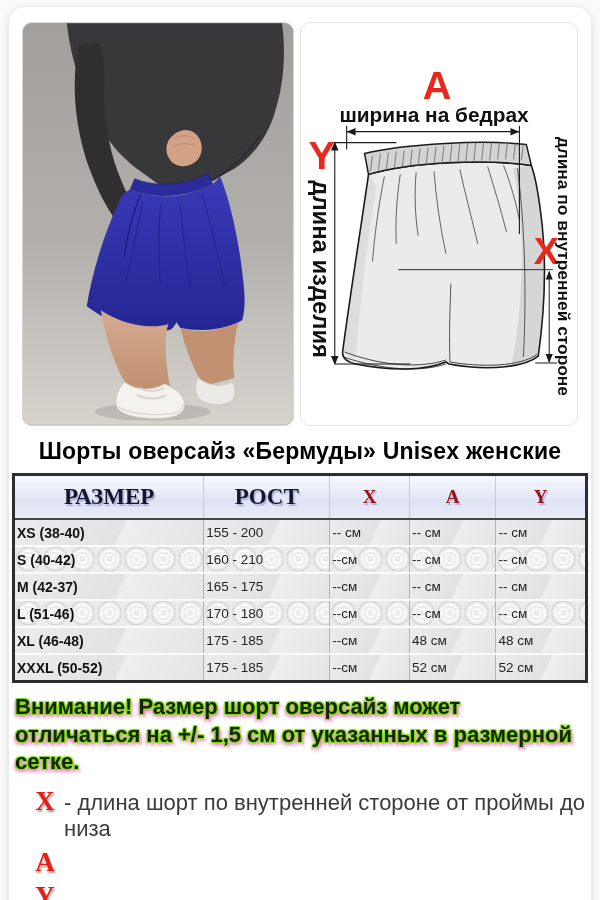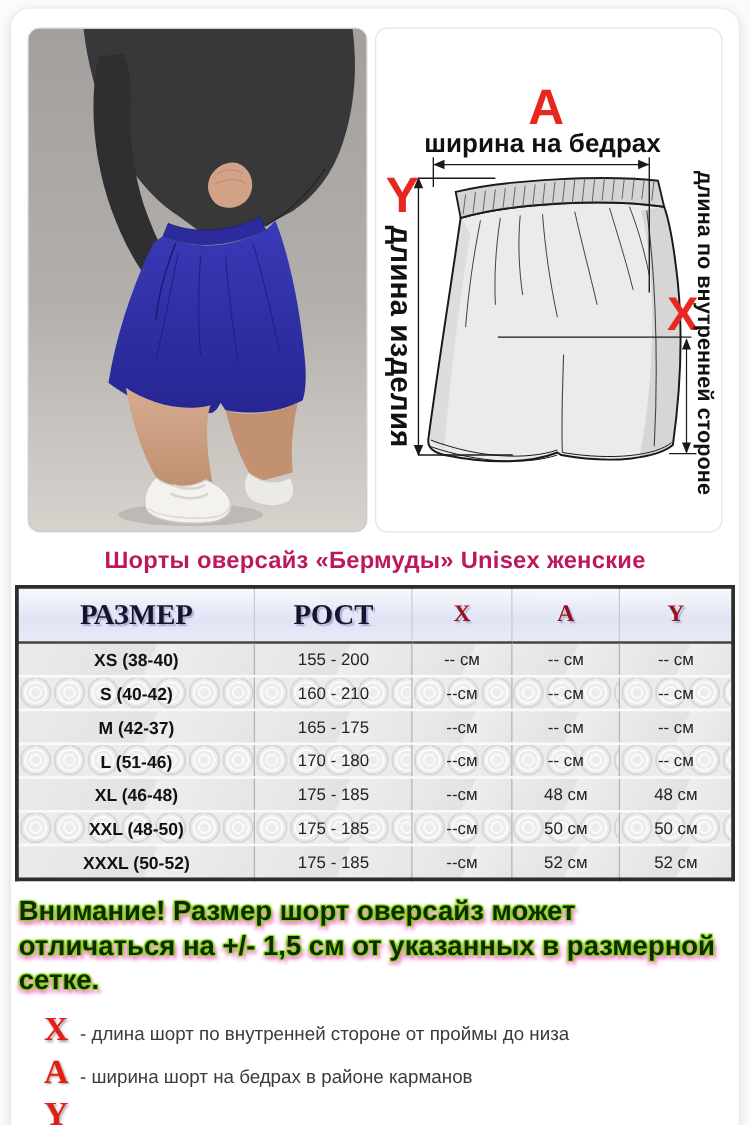--- a/index.html
+++ b/index.html
@@ -17,36 +17,36 @@
   .panels{display:flex;gap:6px;margin:0 10px;height:404px;}
   .photo-panel{
     width:270px;flex:none;border:1px solid #d6d6d6;border-radius:10px;
     overflow:hidden;background:#aaa8a5;
   }
   .diagram-panel{
     flex:1;border:1px solid #e5e5e5;border-radius:10px;background:#fff;overflow:hidden;
   }
   .panels svg{display:block;width:100%;height:100%;}
   .title{
-    margin:12px 0 8px;text-align:center;font-size:19px;font-weight:bold;
-    color:#be185d;letter-spacing:.2px;
+    margin:12px 0 8px;text-align:center;font-size:23px;font-weight:bold;
+    color:#000000;letter-spacing:.2px;
   }
   table.size-table{
     width:100%;border-collapse:collapse;border:3px solid #2d2d2d;table-layout:fixed;
   }
   .size-table thead th{
     background:linear-gradient(180deg,#f7f8fd 0%,#dfe3f4 60%,#e9ecf7 100%);
     font-family:"Liberation Serif", serif;font-weight:bold;font-size:23px;color:#15152e;
     padding:8px 2px;border-bottom:2px solid #454545;
     text-shadow:1.5px 1.5px 1px rgba(130,140,190,.6);
   }
   .size-table thead th.red{color:#991116;font-size:19px;}
   .size-table th + th{border-left:1px solid #c6c9d8;}
   .size-table tbody td{
-    font-size:13.5px;color:#242424;text-align:center;padding:4px 2px;height:17px;
+    font-size:13.5px;color:#242424;padding:4px 2px;height:17px;
   }
   .size-table tbody td:first-child{font-weight:bold;font-size:14px;color:#111;}
   .size-table tbody td + td{border-left:1px solid #b3b3b3;}
   .size-table tbody tr + tr td{border-top:2px solid #fafafa;margin-top:12px;}
   tr.plain td{
     background:linear-gradient(115deg,#ebebeb 0%,#e2e2e2 55%,#eeeeee 56%,#e5e5e5 100%);
   }
   tr.ornate td{
     background-color:#ececec;
     background-image:radial-gradient(circle at 13px 12px,
@@ -63,21 +63,21 @@
       -1px  1px 1px #84dc1a, 1px  1px 1px #84dc1a,
       2.5px 3px 3px rgba(249,120,210,.95), -2px 3px 3px rgba(249,120,210,.75);
   }
   .legend{margin:12px 0 2px 21px;}
   .legend-item{display:flex;align-items:baseline;margin-bottom:7px;}
   .legend-letter{
     font-family:"Liberation Serif", serif;font-weight:bold;font-size:27px;
     color:#e51d14;line-height:1;margin-right:7px;width:24px;text-align:center;flex:none;
     text-shadow:1px 1.5px 2px rgba(0,0,0,.4);
   }
-  .legend-desc{font-size:15px;color:#3b3b3b;}
+  .legend-desc{font-size:22px;color:#3b3b3b;}
   .dg-text{font-family:"Liberation Sans",sans-serif;font-weight:bold;}
 </style>
 </head>
 <body>
 
 <div class="card">
 
   <div class="panels">
 
     <div class="photo-panel">
@@ -220,46 +220,38 @@
         <td>-- см</td>
         <td>-- см</td>
       </tr>
       <tr class="plain">
         <td>XL (46-48)</td>
         <td>175 - 185</td>
         <td>--см</td>
         <td>48 см</td>
         <td>48 см</td>
       </tr>
-      <tr class="ornate">
-        <td>XXL (48-50)</td>
-        <td>175 - 185</td>
-        <td>--см</td>
-        <td>50 см</td>
-        <td>50 см</td>
-      </tr>
       <tr class="plain">
         <td>XXXL (50-52)</td>
         <td>175 - 185</td>
         <td>--см</td>
         <td>52 см</td>
         <td>52 см</td>
       </tr>
     </tbody>
   </table>
 
   <div class="warning">Внимание! Размер шорт оверсайз может отличаться на +/- 1,5 см от указанных в размерной сетке.</div>
 
   <div class="legend">
     <div class="legend-item">
       <span class="legend-letter">X</span>
       <span class="legend-desc">- длина шорт по внутренней стороне от проймы до низа</span>
     </div>
     <div class="legend-item">
       <span class="legend-letter">A</span>
-      <span class="legend-desc">- ширина шорт на бедрах в районе карманов</span>
     </div>
     <div class="legend-item">
       <span class="legend-letter">Y</span>
     </div>
   </div>
 
 </div>
 
 </body></html>

